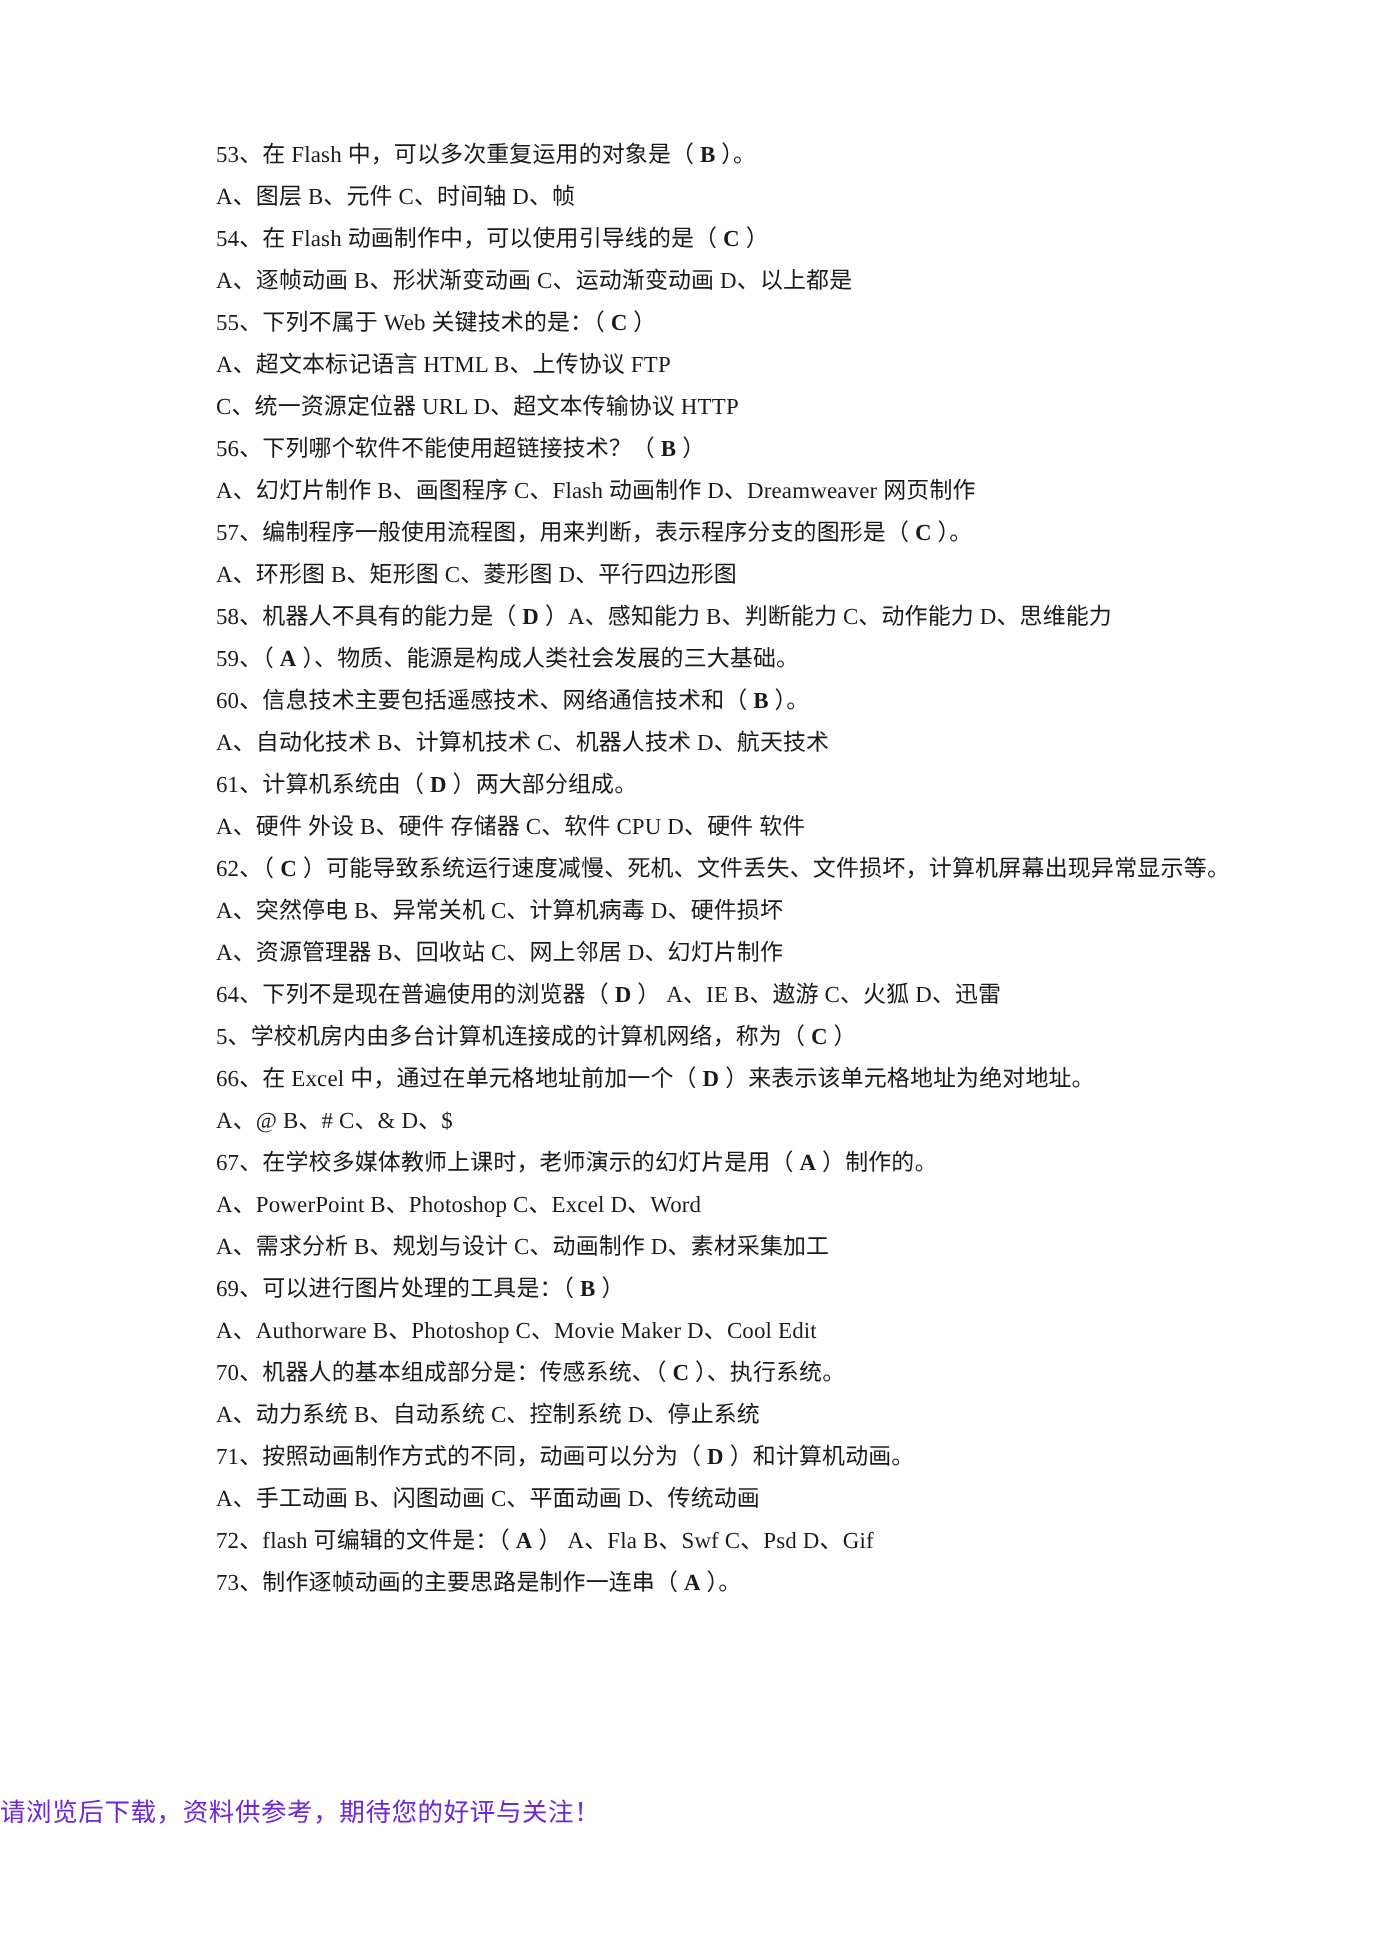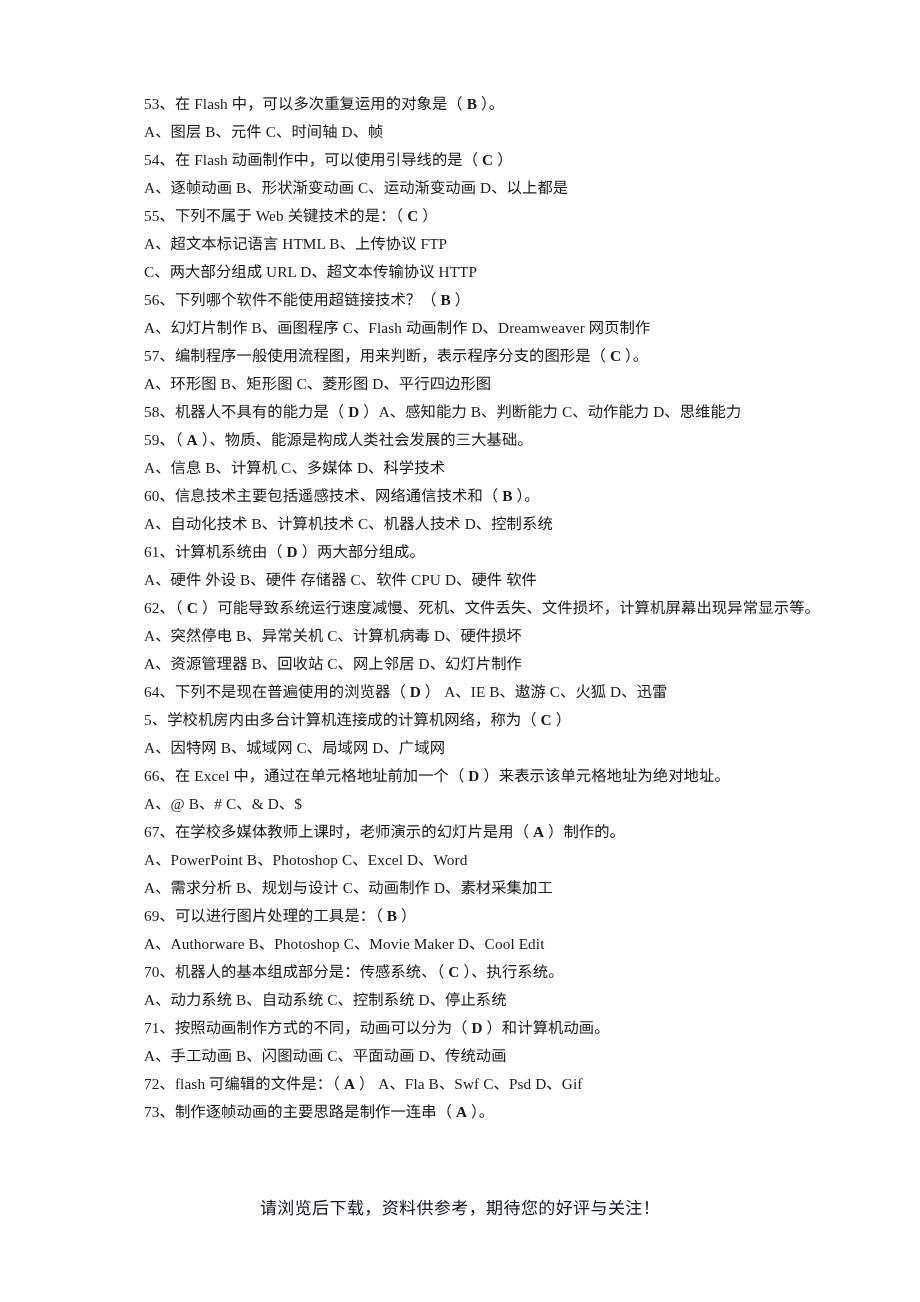--- a/index.html
+++ b/index.html
@@ -56,57 +56,54 @@
   b, .ans {
     font-weight: bold;
     font-family: "Liberation Serif", "DejaVu Serif", serif;
   }
 
   .footer {
     position: absolute;
     left: 0;
     top: 1196px;
     width: 920px;
-    text-align: center;
     font-size: 17px;
     line-height: 26px;
-    color: #0f172a;
+    color: #6d28d9;
     font-family: "Liberation Serif", "DejaVu Serif", serif;
     letter-spacing: 0.4px;
   }
 </style>
 </head>
 <body>
 
 <div class="page">
 
   <div class="content">
     <div class="line">53、在 Flash 中，可以多次重复运用的对象是（  <b class="ans">B</b>   ）。</div>
     <div class="line">A、图层      B、元件     C、时间轴     D、帧</div>
     <div class="line">54、在 Flash 动画制作中，可以使用引导线的是（  <b class="ans">C</b> ）</div>
     <div class="line">A、逐帧动画     B、形状渐变动画   C、运动渐变动画   D、以上都是</div>
     <div class="line">55、下列不属于 Web 关键技术的是：（ <b class="ans">C</b>  ）</div>
     <div class="line">A、超文本标记语言 HTML    B、上传协议 FTP</div>
-    <div class="line">C、两大部分组成 URL     D、超文本传输协议 HTTP</div>
+    <div class="line">C、统一资源定位器 URL     D、超文本传输协议 HTTP</div>
     <div class="line">56、下列哪个软件不能使用超链接技术？（   <b class="ans">B</b>   ）</div>
     <div class="line">A、幻灯片制作  B、画图程序  C、Flash 动画制作   D、Dreamweaver 网页制作</div>
     <div class="line">57、编制程序一般使用流程图，用来判断，表示程序分支的图形是（  <b class="ans">C</b> ）。</div>
     <div class="line">A、环形图     B、矩形图    C、菱形图     D、平行四边形图</div>
     <div class="line">58、机器人不具有的能力是（ <b class="ans">D</b> ）A、感知能力  B、判断能力  C、动作能力  D、思维能力</div>
     <div class="line">59、（  <b class="ans">A</b> ）、物质、能源是构成人类社会发展的三大基础。</div>
-    <div class="line">A、信息   B、计算机   C、多媒体   D、科学技术</div>
     <div class="line">60、信息技术主要包括遥感技术、网络通信技术和（  <b class="ans">B</b>   ）。</div>
-    <div class="line">A、自动化技术   B、计算机技术   C、机器人技术   D、控制系统</div>
+    <div class="line">A、自动化技术   B、计算机技术   C、机器人技术   D、航天技术</div>
     <div class="line">61、计算机系统由（  <b class="ans">D</b> ）两大部分组成。</div>
     <div class="line">A、硬件  外设   B、硬件  存储器   C、软件  CPU   D、硬件  软件</div>
     <div class="line wrap">62、（ <b class="ans">C</b> ）可能导致系统运行速度减慢、死机、文件丢失、文件损坏，计算机屏幕出现异常显示等。 A、突然停电    B、异常关机   C、计算机病毒   D、硬件损坏</div>
     <div class="line">A、资源管理器    B、回收站   C、网上邻居    D、幻灯片制作</div>
     <div class="line">64、下列不是现在普遍使用的浏览器（ <b class="ans">D</b> ） A、IE  B、遨游   C、火狐   D、迅雷</div>
     <div class="line">5、学校机房内由多台计算机连接成的计算机网络，称为（ <b class="ans">C</b>  ）</div>
-    <div class="line">A、因特网    B、城域网    C、局域网    D、广域网</div>
     <div class="line">66、在 Excel 中，通过在单元格地址前加一个（ <b class="ans">D</b> ）来表示该单元格地址为绝对地址。</div>
     <div class="line">A、@    B、#   C、&amp;   D、$</div>
     <div class="line">67、在学校多媒体教师上课时，老师演示的幻灯片是用（  <b class="ans">A</b> ）制作的。</div>
     <div class="line">A、PowerPoint   B、Photoshop    C、Excel   D、Word</div>
     <div class="line">A、需求分析    B、规划与设计    C、动画制作   D、素材采集加工</div>
     <div class="line">69、可以进行图片处理的工具是：（ <b class="ans">B</b> ）</div>
     <div class="line">A、Authorware    B、Photoshop   C、Movie Maker   D、Cool Edit</div>
     <div class="line">70、机器人的基本组成部分是：传感系统、（ <b class="ans">C</b> ）、执行系统。</div>
     <div class="line">A、动力系统    B、自动系统    C、控制系统    D、停止系统</div>
     <div class="line">71、按照动画制作方式的不同，动画可以分为（ <b class="ans">D</b>  ）和计算机动画。</div>

